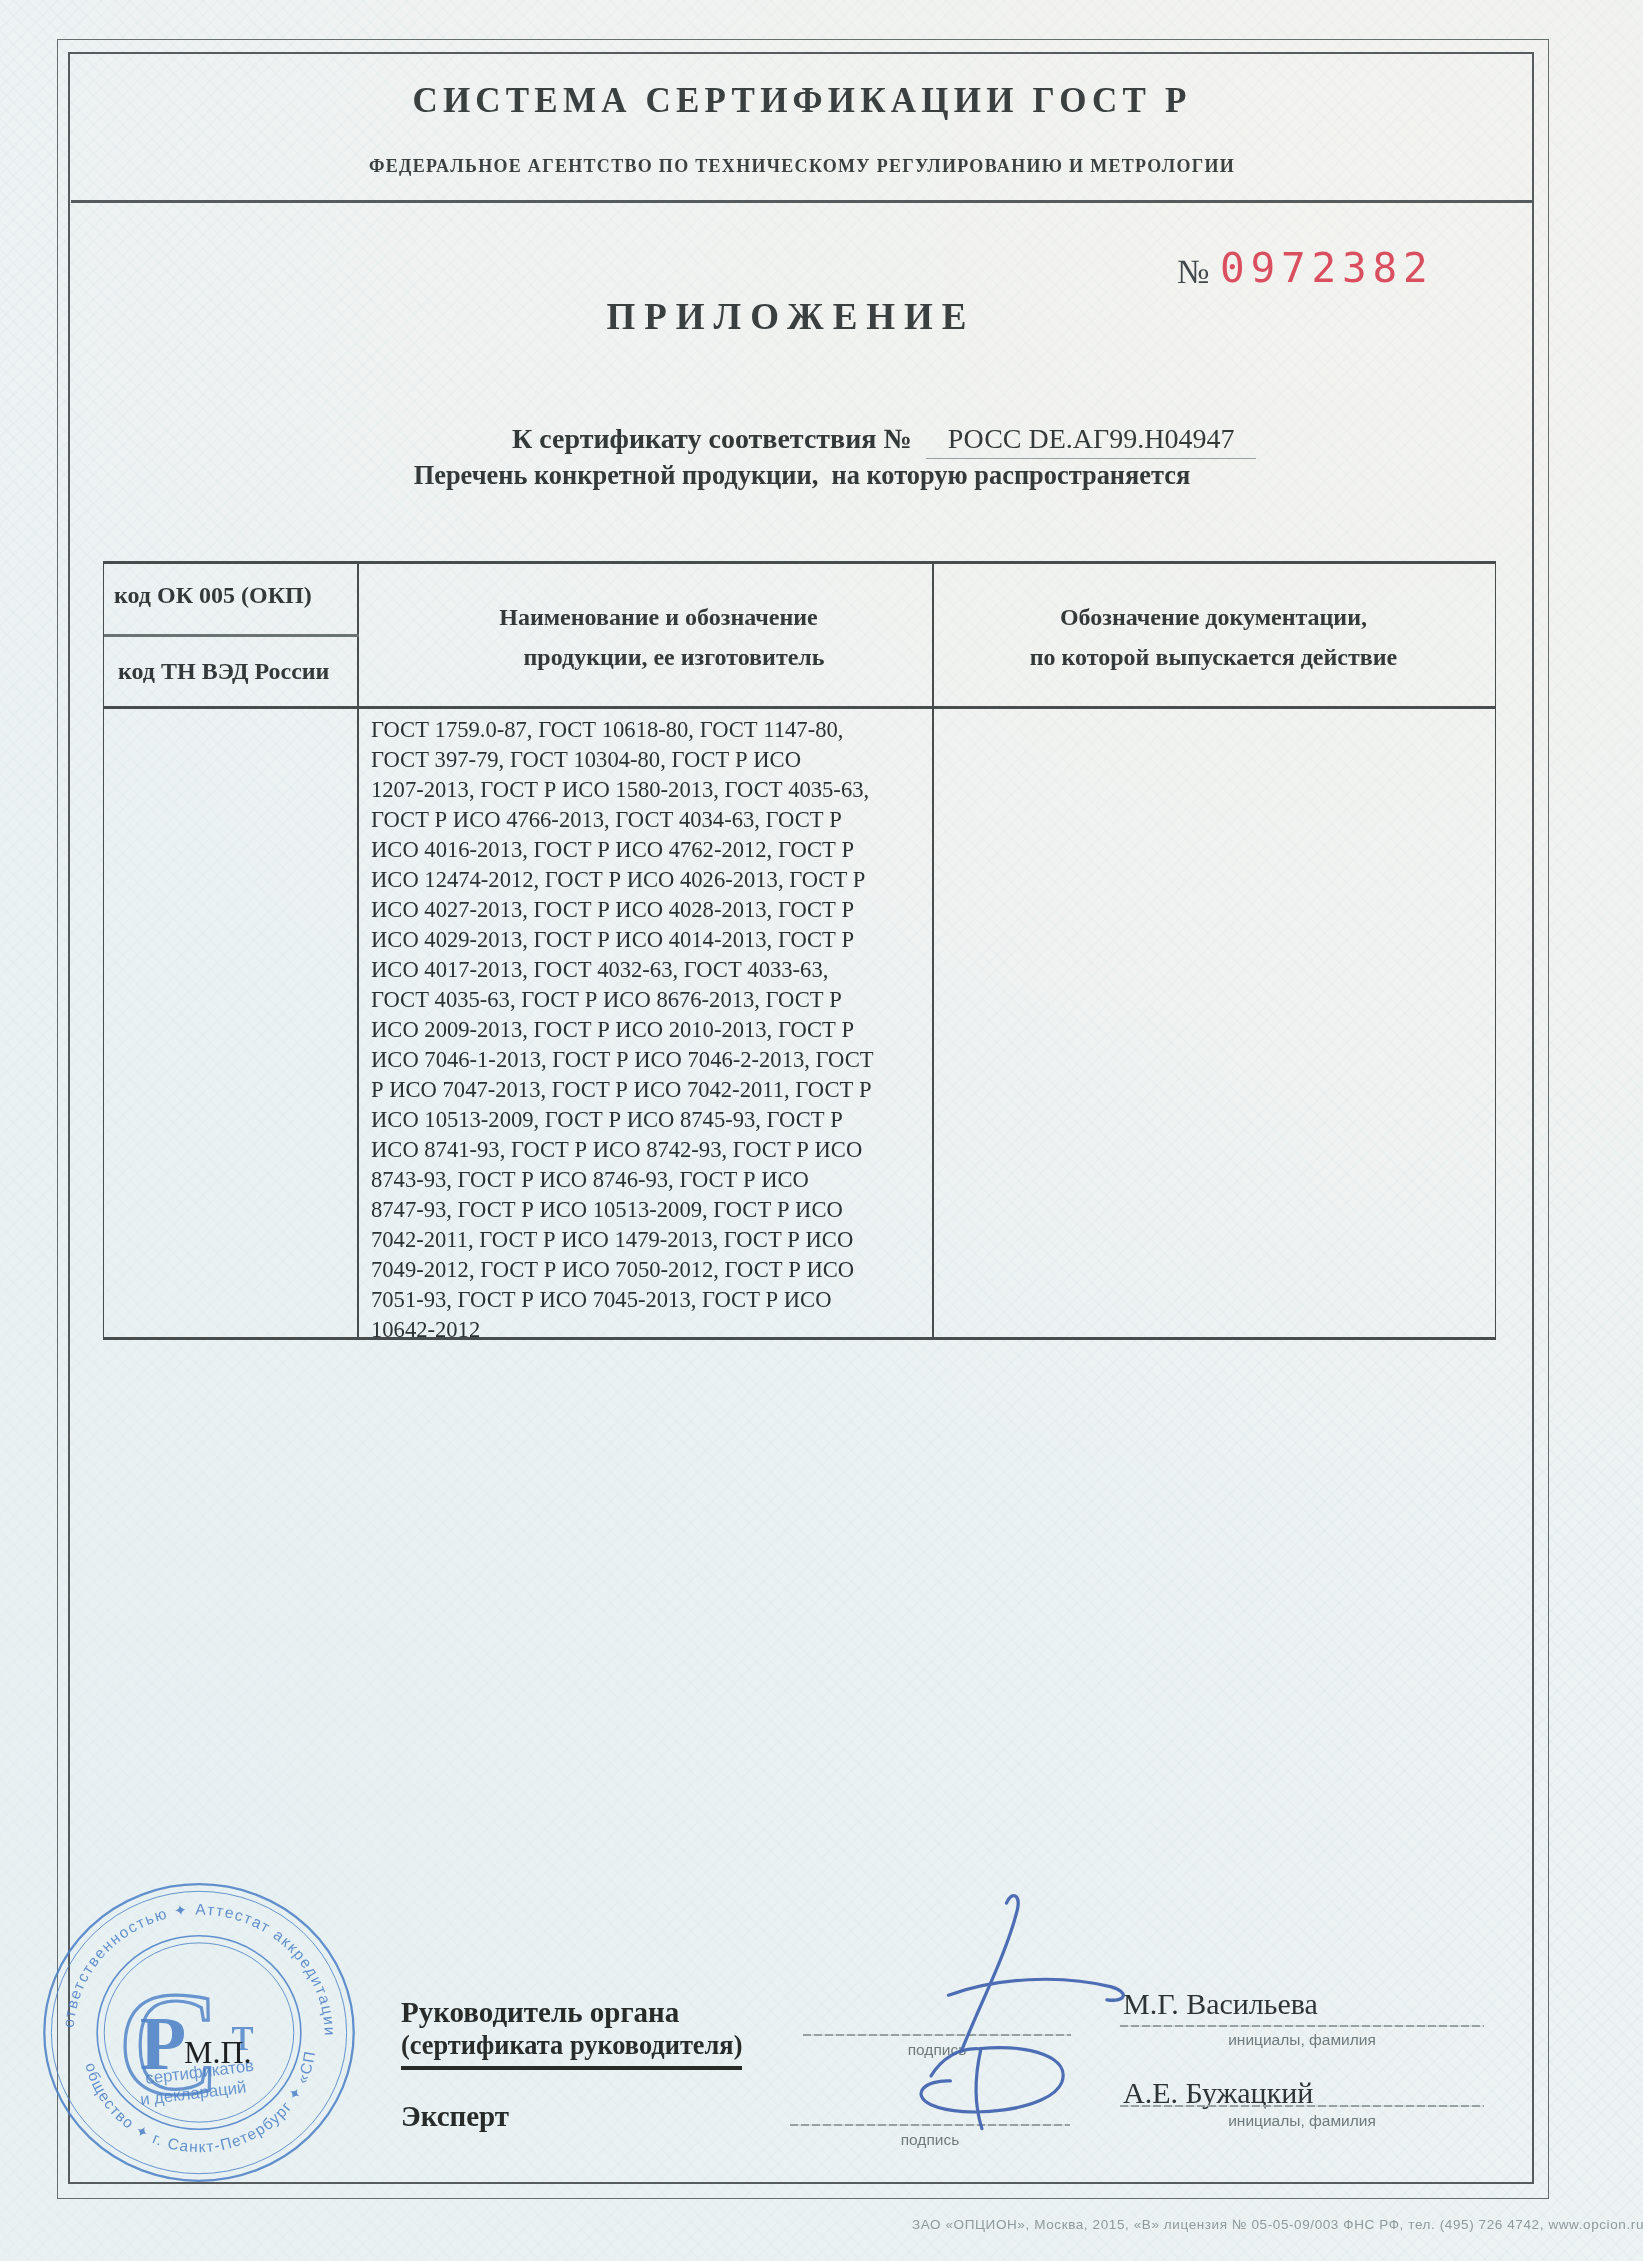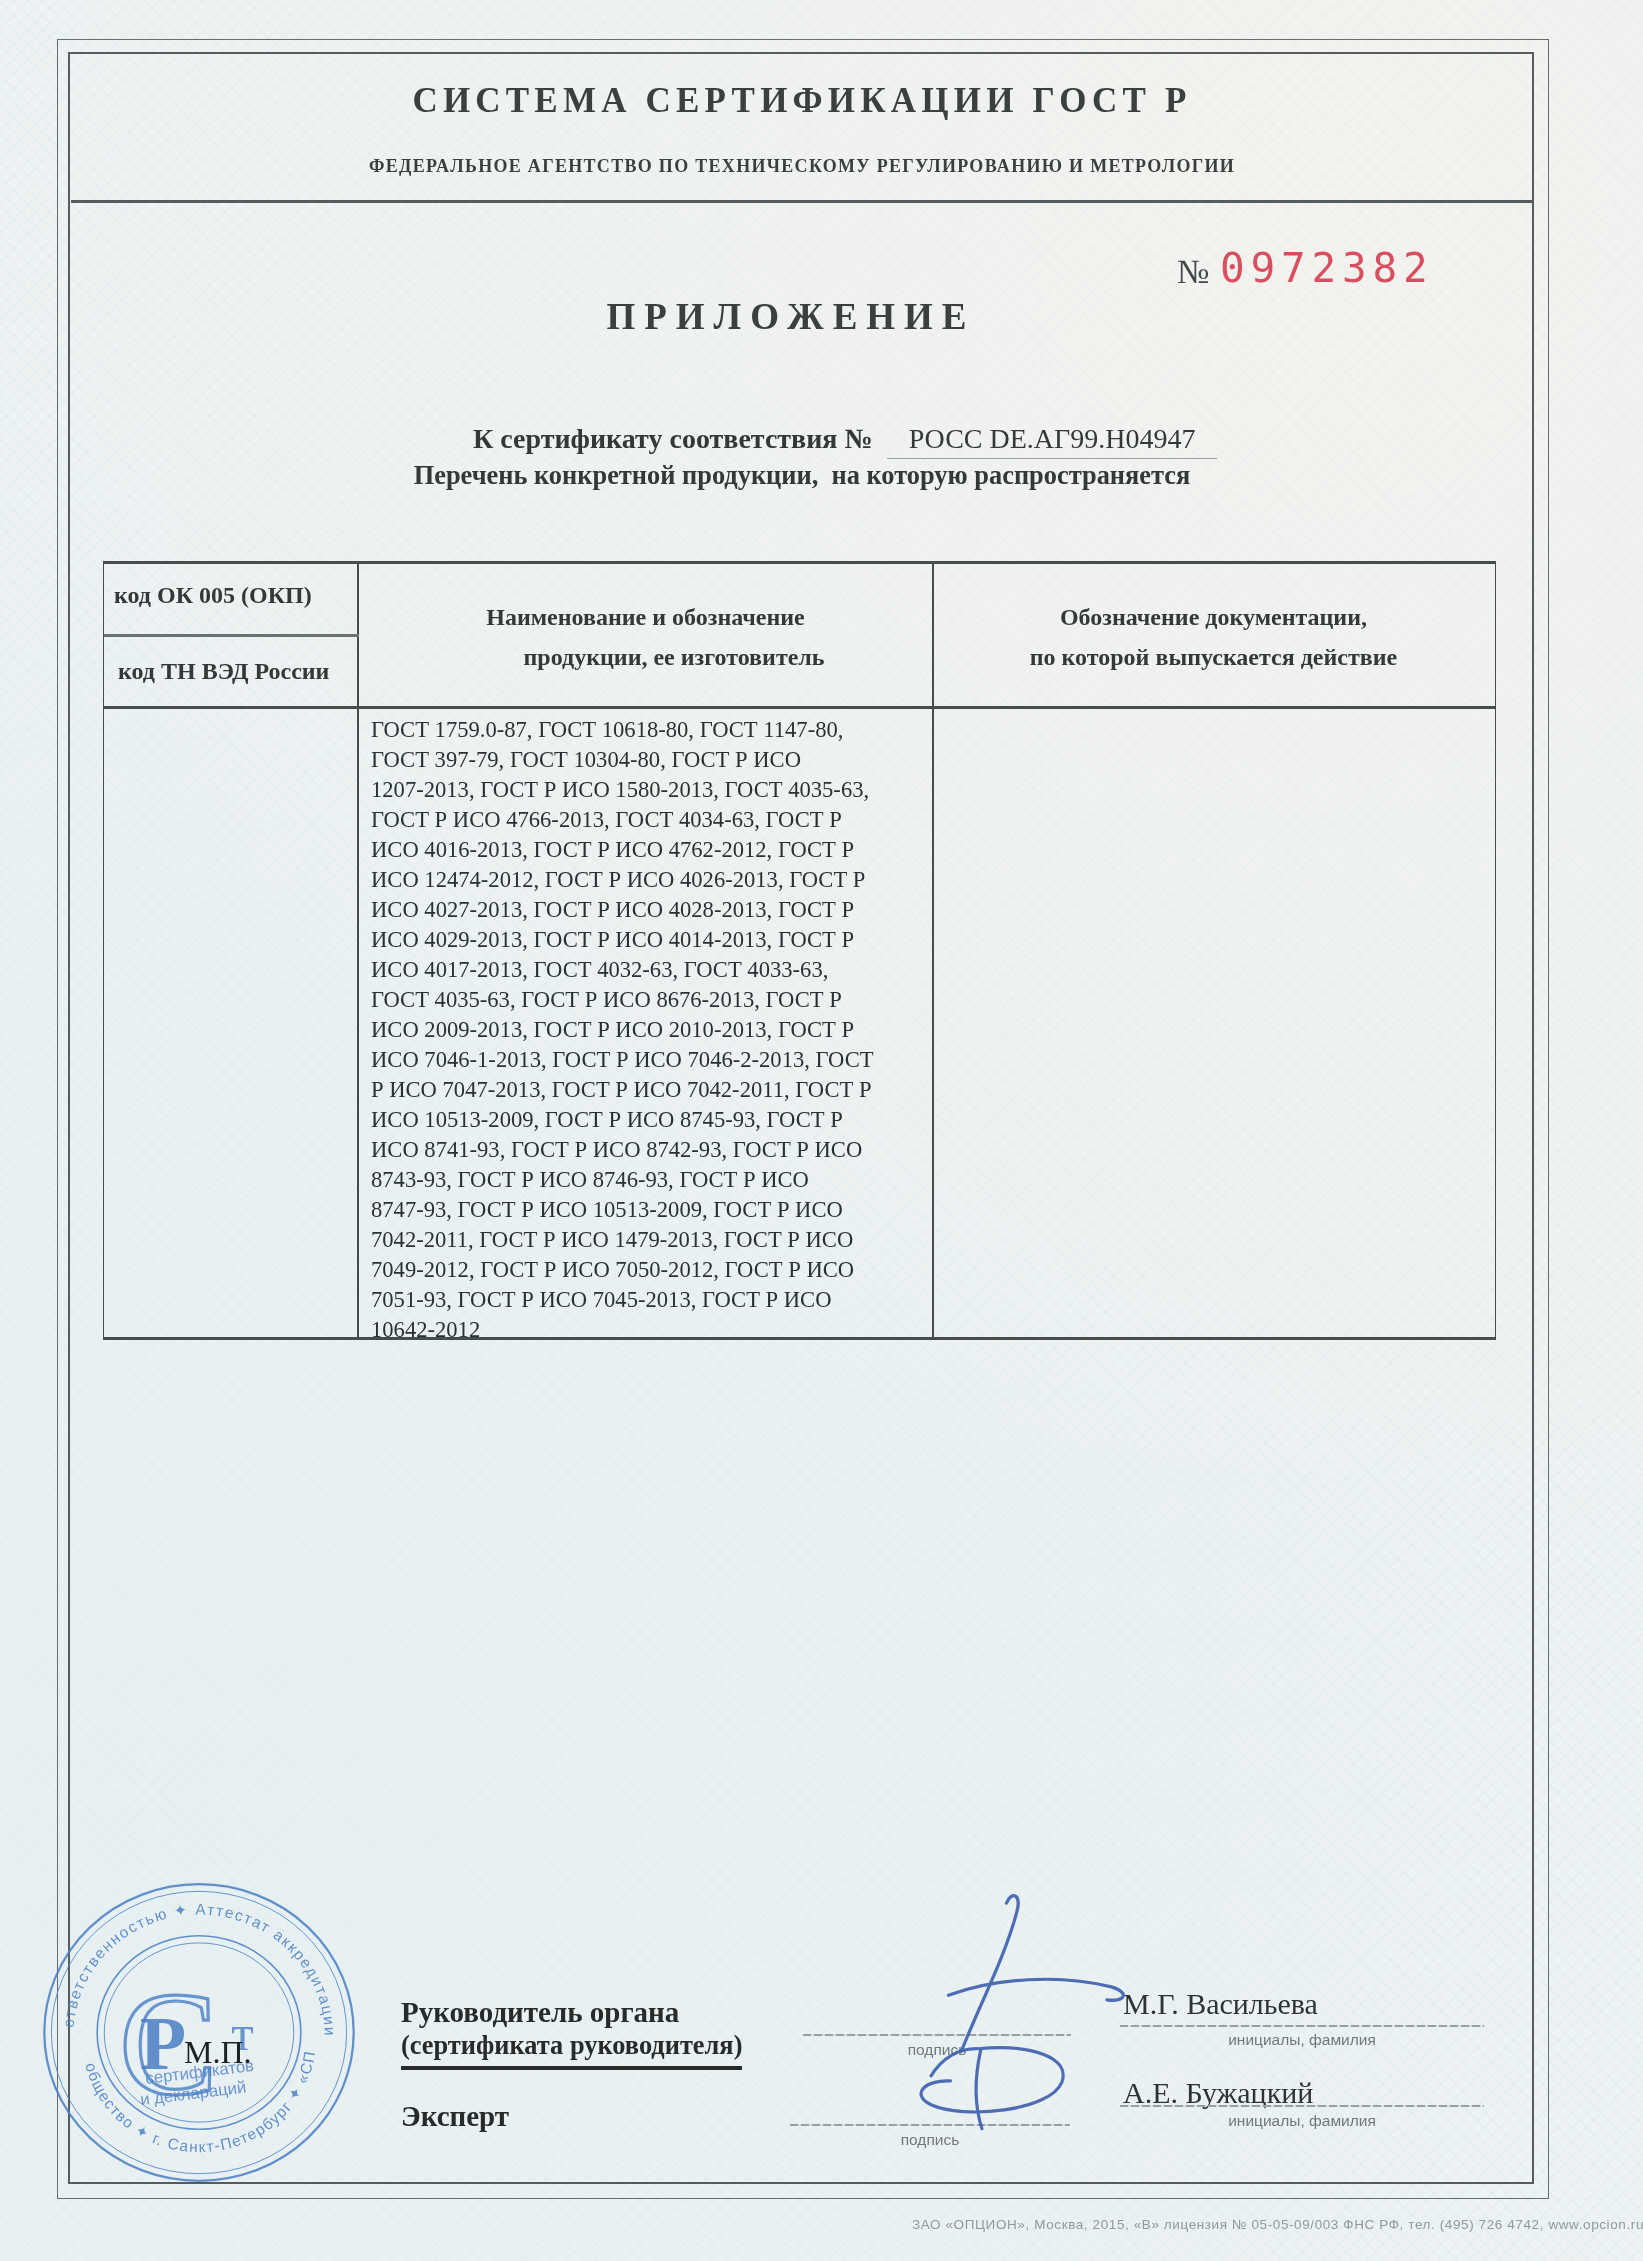--- a/index.html
+++ b/index.html
@@ -18,37 +18,37 @@
   .hdr-center { left:71px; width:1462px; text-align:center; color:#3a403f; }
   .system-title { top:81px; font-size:35px; font-weight:bold; letter-spacing:5.2px; }
   .agency-title { top:156px; font-size:18px; font-weight:bold; letter-spacing:1.3px; }
   .hdr-sep { left:71px; top:200px; width:1462px; height:3.2px; background:#565c5d; }
   .numero { left:1177px; top:253px; font-size:34px; color:#41474a; }
   .blank-number { left:1220px; top:244px; font-size:41px; letter-spacing:5.8px;
                   font-family:"DejaVu Sans Mono",monospace; color:#d94f5f; }
   .doc-title { left:71px; top:295px; width:1440px; text-align:center;
                font-size:37px; font-weight:bold; letter-spacing:9px; color:#3a403f; }
   .cert-line { left:445px; top:391px; font-size:28px; color:#333938; white-space:pre; }
-  .cert-label { font-weight:bold; }
+  .cert-label { font-weight:bold;margin-left:39px; }
   .cert-number { display:inline-block; padding:0 22px 2.6px 22px; border-bottom:1.9px solid #97a1a4; }
   .subtitle { left:71px; width:1462px; text-align:center; font-size:26.4px; font-weight:bold;
               color:#333938; white-space:pre; }
   .subtitle1 { top:460px; }
   .subtitle2 { top:498px; }
   .ptable { left:103px; top:561px; width:1391px; height:773px;
             border:1.9px solid #474d4c; border-top-width:3.9px; border-bottom-width:3.9px; }
   .ptable .vline { position:absolute; top:0; bottom:0; width:1.9px; background:#474d4c; }
   .v1 { left:253px; } .v2 { left:828px; }
   .hline-header { position:absolute; left:0; width:100%; top:142px; height:2.6px; background:#474d4c; }
   .hline-col1 { position:absolute; left:0; width:255px; top:70px; height:2.6px; background:#6b7272; }
   .th { position:absolute; font-size:24px; font-weight:bold; color:#333938; }
   .th-c { text-align:center; }
   .c1t { left:10px; top:18px; }
   .c1b { left:14px; top:94px; }
-  .c2l1 { left:255px; width:573px; top:40px; }
+  .c2l1 { left:255px; width:573px; top:40px;padding-left:13px; }
   .c2l2 { left:238px; width:664px; top:80px; }
   .c3l1 { left:830px; width:559px; top:40px; }
   .c3l2 { left:830px; width:559px; top:80px; }
   .gost-list { position:absolute; left:267px; top:151px; width:554px;
                font-size:22.6px; line-height:30px; color:#2a3132; white-space:pre-line; }
   .role { font-weight:bold; color:#272c2b; }
   .role1 { left:401px; top:1996px; font-size:29px; }
   .role2 { left:401px; top:2030px; font-size:26.4px; border-bottom:4.5px solid #272c2b; padding-bottom:5.2px; }
   .role3 { left:401px; top:2100px; font-size:29px; }
   .sig-line { height:1.9px; background:repeating-linear-gradient(90deg,#97a1a4 0 8.4px, rgba(151,161,164,.25) 8.4px 11px); }

